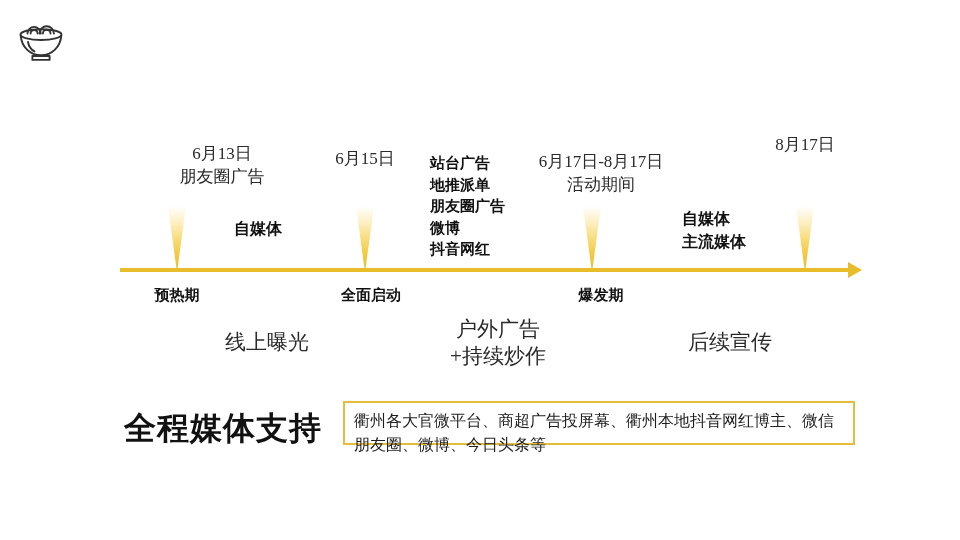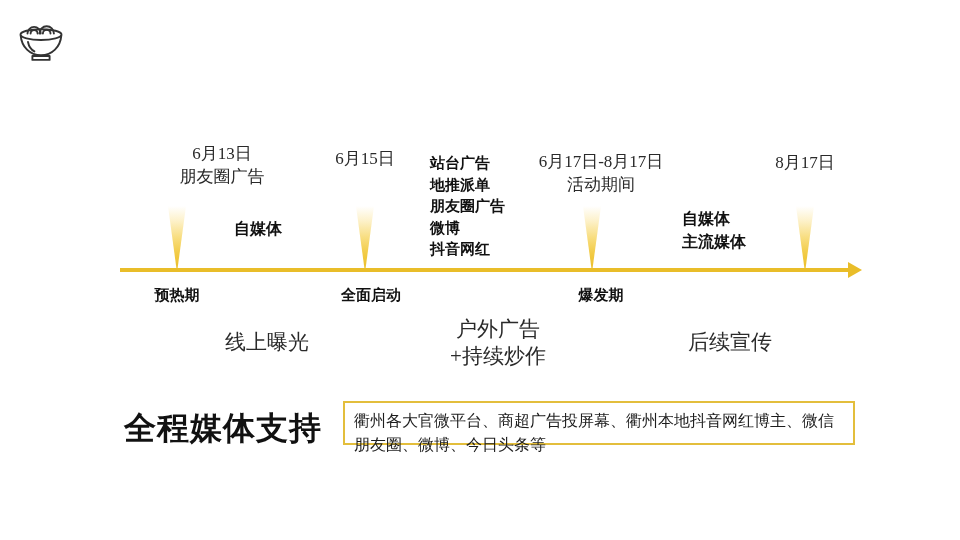--- a/index.html
+++ b/index.html
@@ -212,21 +212,21 @@
 
   <div class="date-label" style="left:601px; top:143px; transform:translateX(-50%);margin-top:8px;">
     <span>6月17日-8月17日</span>
     <span class="l2">活动期间</span>
   </div>
   <div class="marker" style="left:592px; top:206px;">
       <div></div>
     </div>
   <div class="phase-label" style="left:601px; top:286px;">爆发期</div>
 
-  <div class="date-label" style="left:805px; top:152px; transform:translateX(-50%);">
+  <div class="date-label" style="left:805px; top:134px; transform:translateX(-50%);">
     <span>8月17日</span>
   </div>
   <div class="marker" style="left:805px; top:206px;">
       <div></div>
     </div>
 
   <div class="media-tag" style="left:234px; top:217px;">自媒体</div>
 
   <div class="media-tag" style="left:682px; top:207px;">
     <div>自媒体</div>

